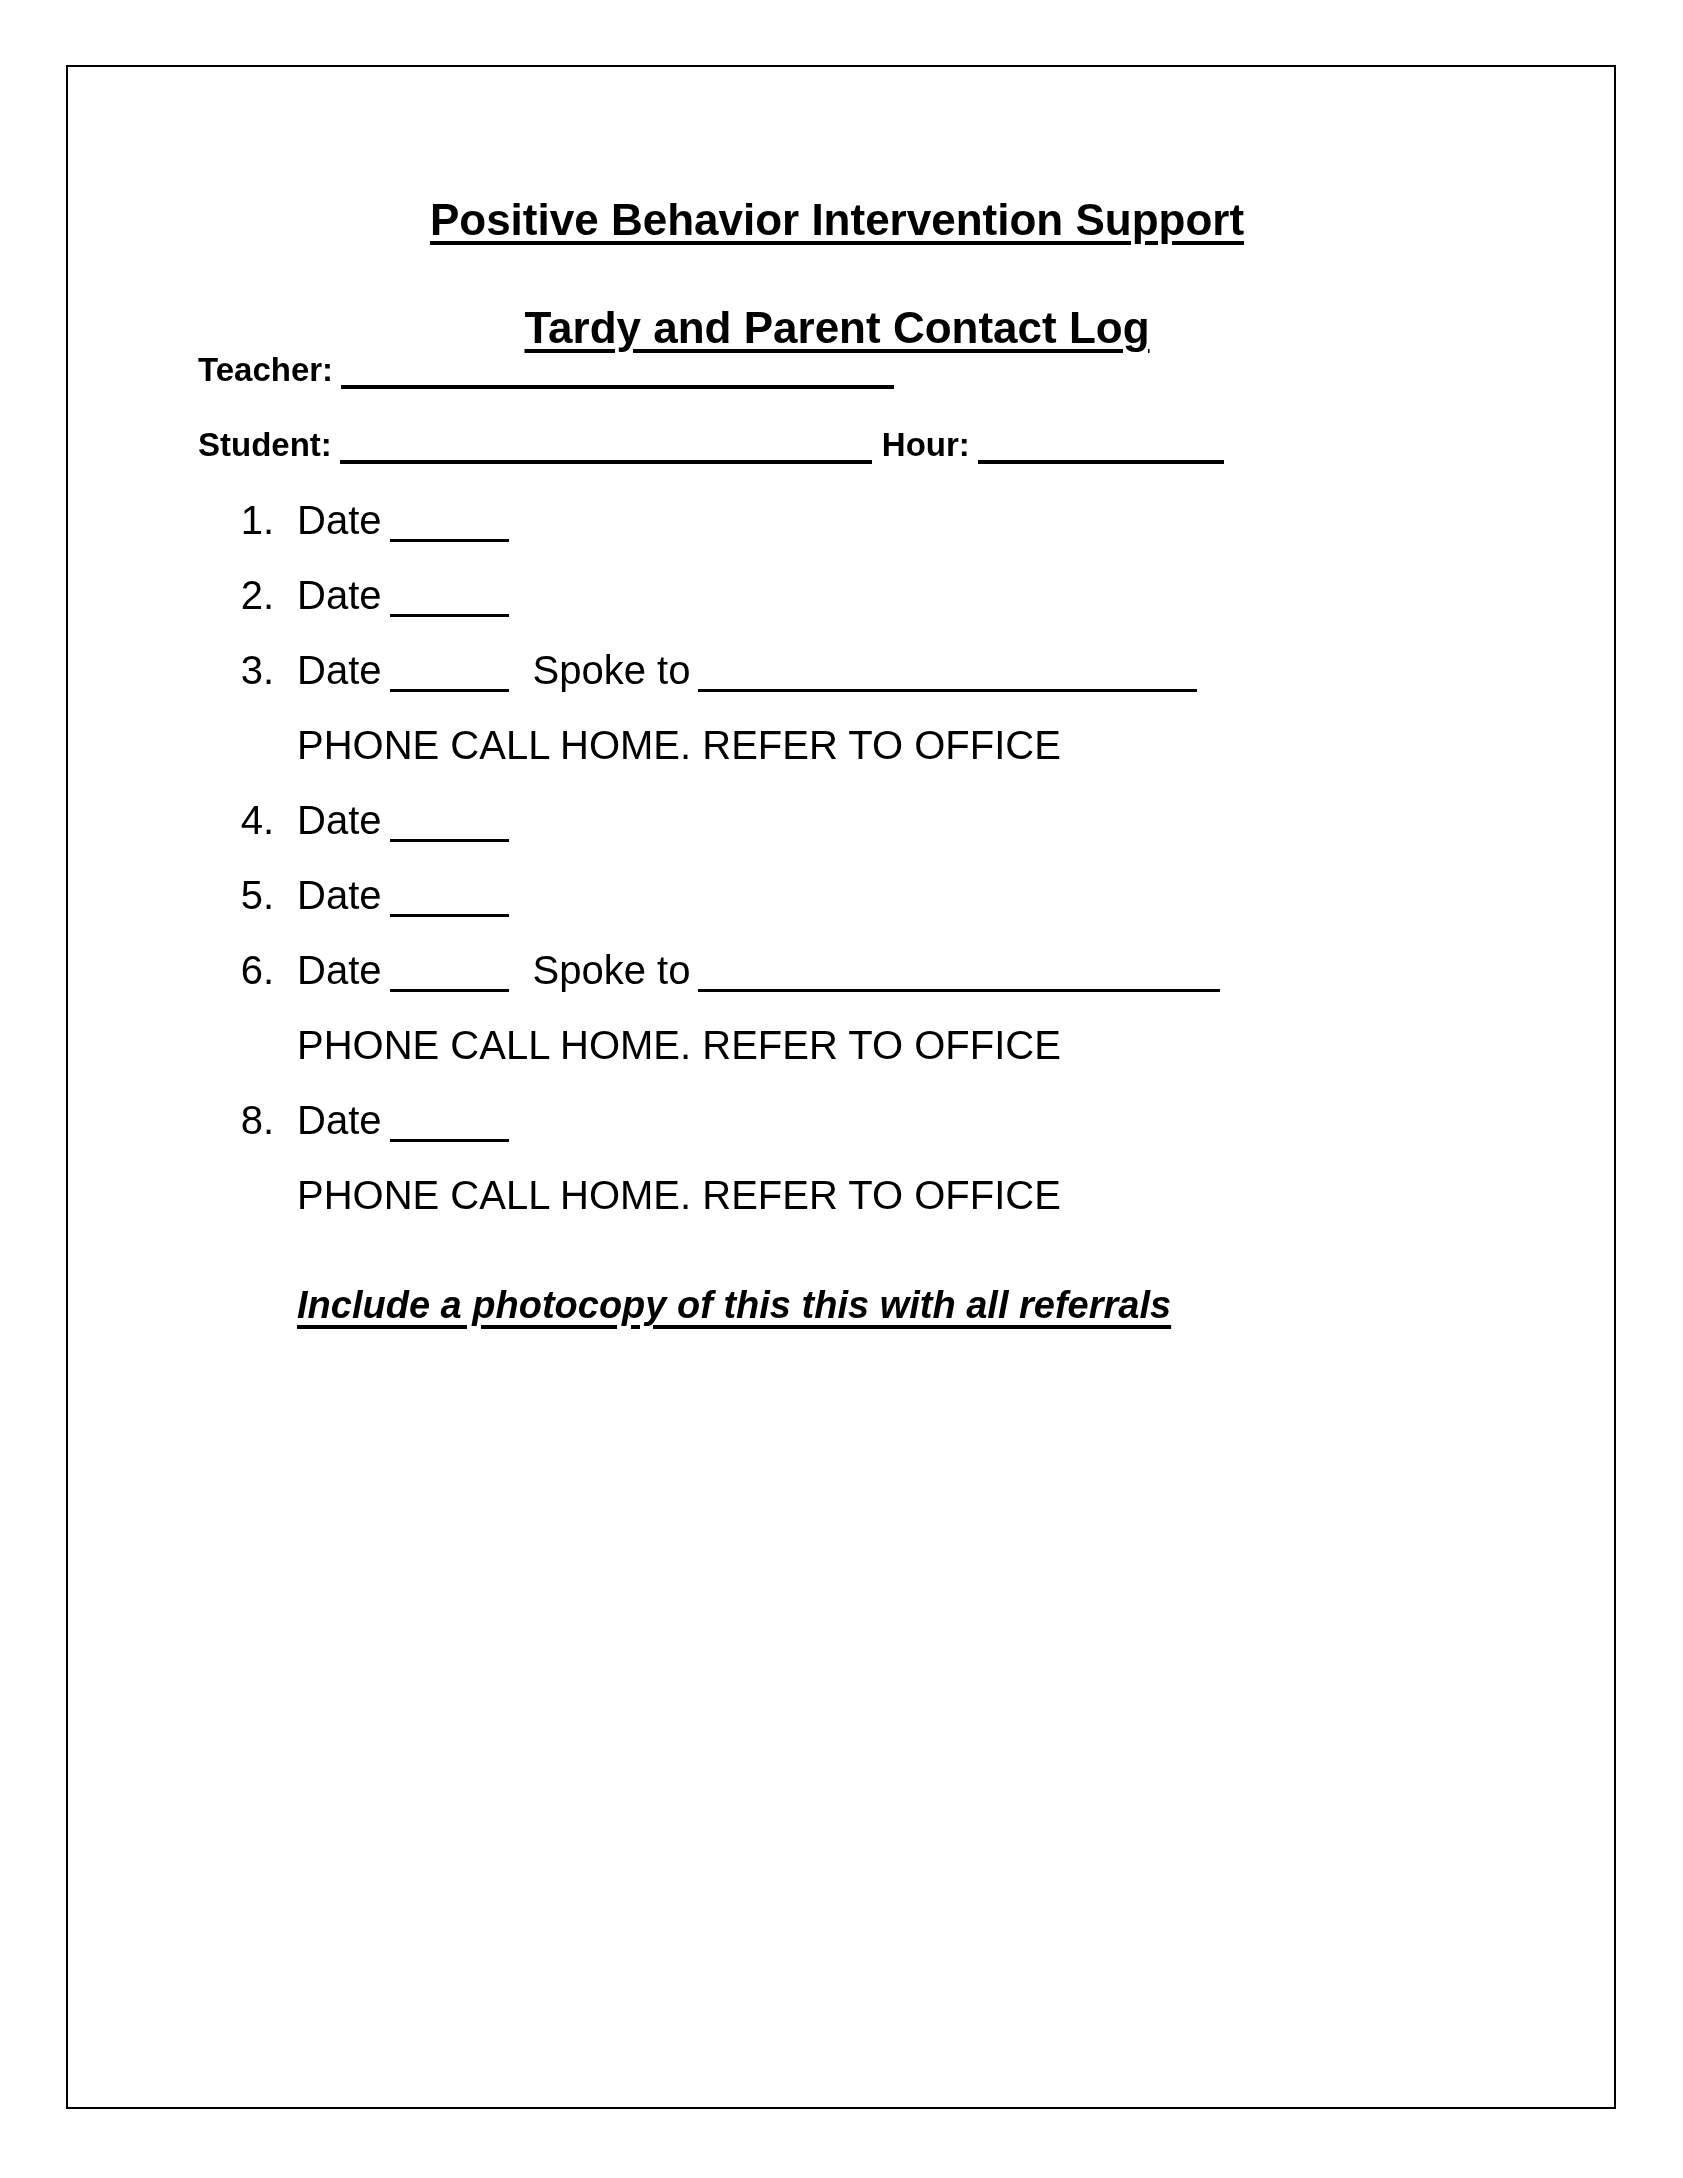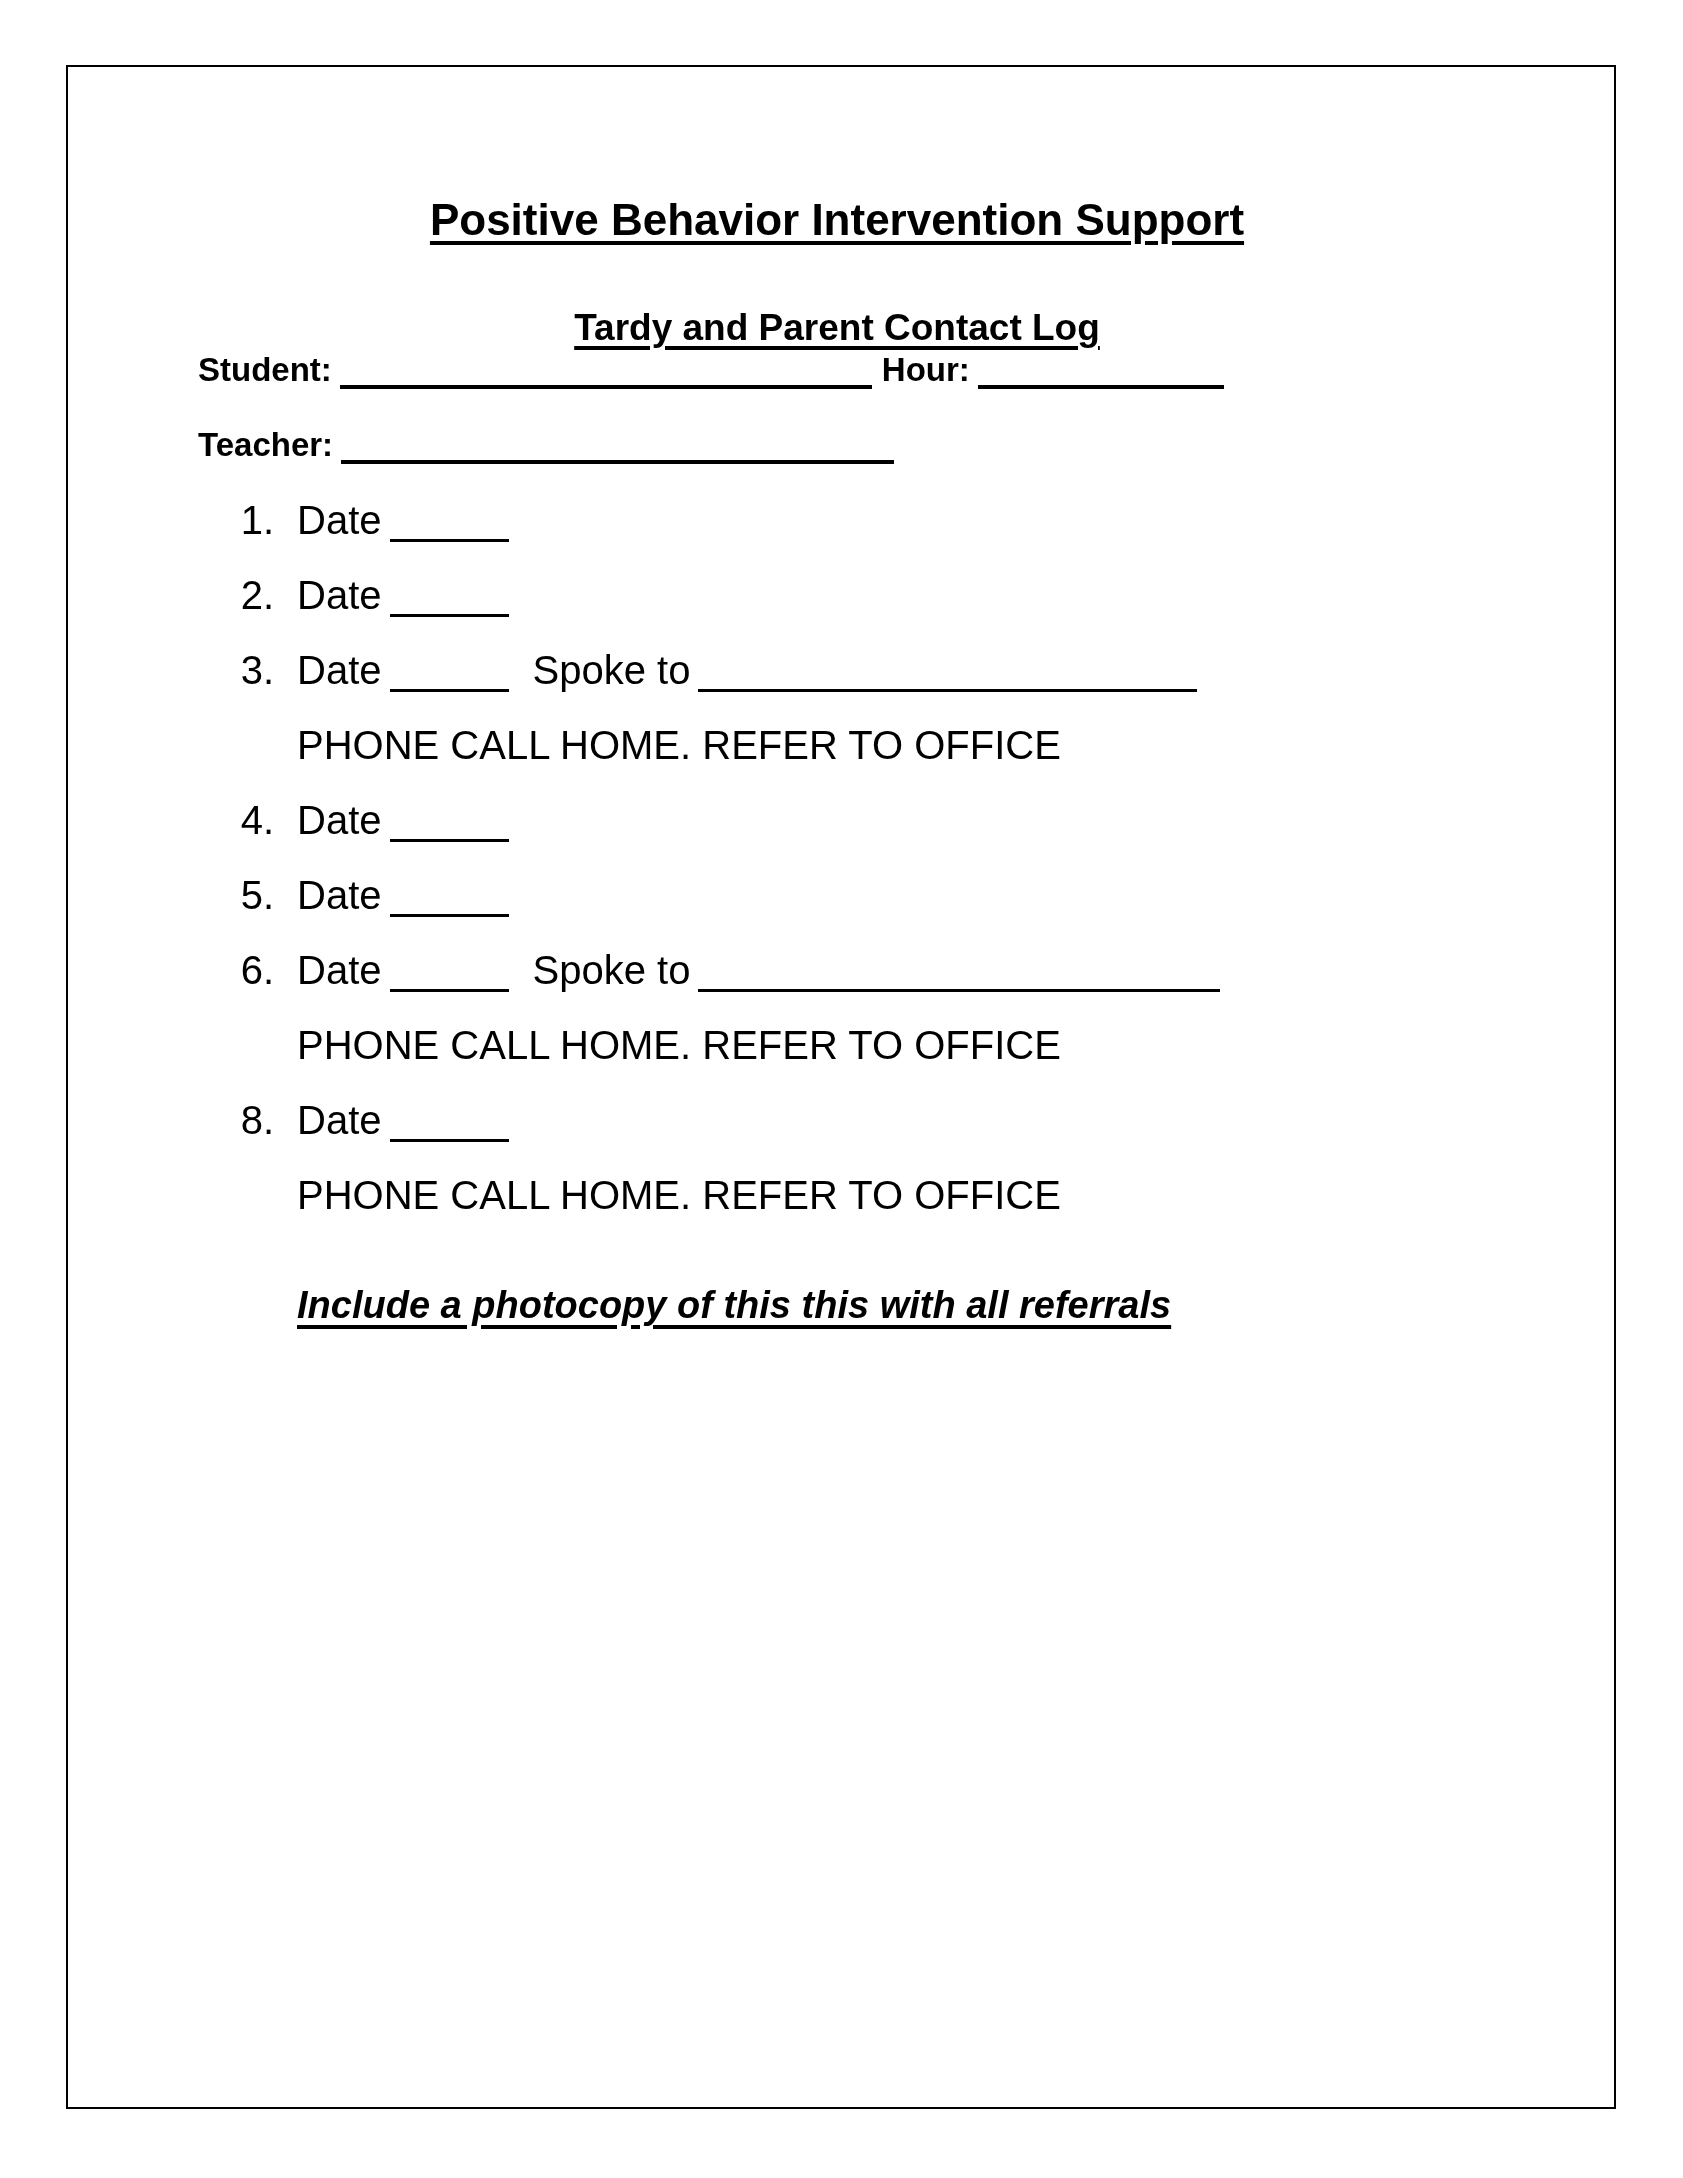--- a/index.html
+++ b/index.html
@@ -25,21 +25,21 @@
   .title {
     margin-top: 194px;
     text-align: center;
     font-size: 44px;
     line-height: 51px;
     font-weight: bold;
   }
   .subtitle {
     margin-top: 57px;
     text-align: center;
-    font-size: 37px;
+    font-size: 44px;
     line-height: 51px;
     font-weight: bold;
   }
   .u {
     text-decoration: underline;
     text-decoration-thickness: 4px;
     text-underline-offset: 6px;
   }
   .field-row {
     margin-left: 198px;
@@ -102,25 +102,25 @@
 
 <div class="frame"></div>
 
 <div class="content">
 
   <div class="title"><span class="u">Positive Behavior Intervention Support</span></div>
 
   <div class="subtitle"><span class="u">Tardy and Parent Contact Log</span></div>
 
   <div class="field-row">
-    <span class="lbl">Student:</span><span class="blank w-student"></span><span class="lbl lbl-gap">Hour:</span><span class="blank w-hour"></span>
+    <span class="lbl">Teacher:</span><span class="blank w-teacher"></span>
   </div>
 
   <div class="field-row">
-    <span class="lbl">Teacher:</span><span class="blank w-teacher"></span>
+    <span class="lbl">Student:</span><span class="blank w-student"></span><span class="lbl lbl-gap">Hour:</span><span class="blank w-hour"></span>
   </div>
 
 
   <div class="log-row">
     <span class="num">1.</span><span>Date</span><span class="blank date-blank"></span>
   </div>
 
   <div class="log-row">
     <span class="num">2.</span><span>Date</span><span class="blank date-blank"></span>
   </div>

